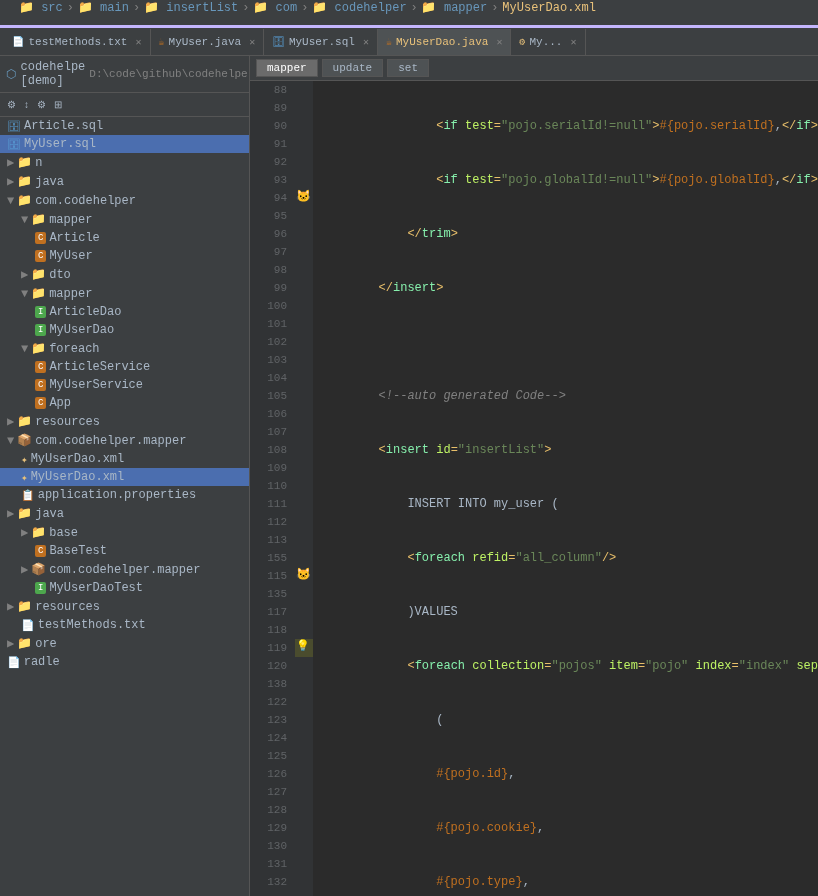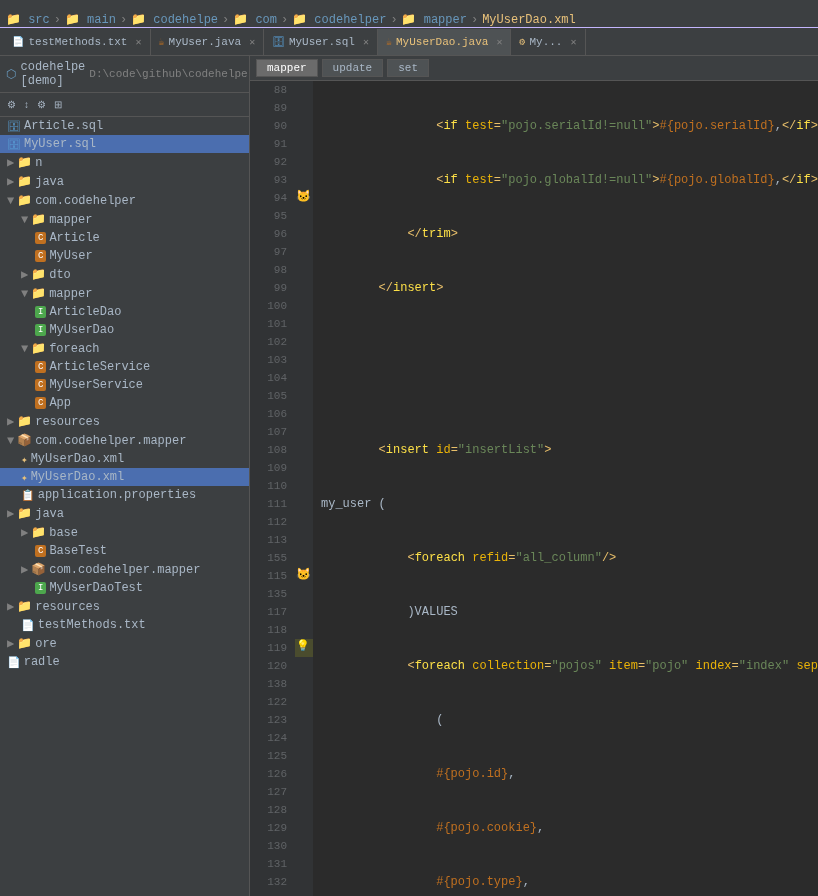--- a/index.html
+++ b/index.html
@@ -1,19 +1,19 @@
 <!DOCTYPE html>
 <html><head>
   <meta charset="utf-8">
   <style>
     * { margin: 0; padding: 0; box-sizing: border-box; }
     body { font-family: 'Consolas', 'Courier New', monospace; font-size: 12px; background: #2b2b2b; color: #a9b7c6; overflow: hidden; }
     
     
-    .top-bar { background: #3c3f41; border-bottom: 1px solid #c4b5fd; height: 28px; display: flex; align-items: flex-end; padding: 0 6px; }
+    .top-bar { background: #3c3f41; border-bottom: 3px solid #c4b5fd; height: 28px; display: flex; align-items: flex-start; padding: 0 19px; }
     .breadcrumb { display: flex; align-items: center; gap: 2px; font-size: 12px; color: #a9b7c6; }
     .breadcrumb span { color: #6897bb; }
     .breadcrumb .sep { color: #808080; margin: 0 2px; }
     .breadcrumb .active { color: #e8c17a; }
     
     
     .tab-bar { background: #3c3f41; border-bottom: 1px solid #555; height: 28px; display: flex; align-items: center; padding-left: 4px; overflow: hidden; }
     .tab { display: flex; align-items: center; gap: 4px; padding: 0 8px; height: 26px; font-size: 11px; cursor: pointer; border-right: 1px solid #555; color: #a9b7c6; white-space: nowrap; }
     .tab.active { background: #4e5254; color: #e8c17a; }
     .tab .tab-close { color: #808080; font-size: 10px; margin-left: 4px; }
@@ -52,42 +52,42 @@
     
     .line-numbers { background: #313335; color: #606366; text-align: right; padding: 0 8px; min-width: 45px; user-select: none; flex-shrink: 0; font-size: 11px; line-height: 18px; }
     .line-numbers div { height: 18px; }
     
     .gutter { width: 18px; background: #313335; flex-shrink: 0; position: relative; }
     
     .code-area { flex: 1; padding: 0 0 0 8px; font-size: 12px; line-height: 18px; white-space: pre; }
     .code-line { height: 18px; display: flex; align-items: center; }
     
     
-    .kw { color: #fde047; }
-    .attr { color: #eab308; }
+    .kw { color: #86efac; }
+    .attr { color: #bef264; }
     .val { color: #6a8759; }
     .tag { color: #e8bf6a; }
     .comment { color: #808080; font-style: italic; }
     .text-default { color: #a9b7c6; }
     .mybatis { color: #c07020; }
     
     
     .project-header { display: flex; align-items: center; padding: 4px 6px; gap: 4px; font-size: 12px; color: #a9b7c6; border-bottom: 1px solid #555; }
     .project-icon { color: #6897bb; }
   </style>
 </head>
 <body>
 
 <div class="top-bar">
   <div class="breadcrumb">
     <span>📁 src</span>
     <span class="sep">›</span>
     <span>📁 main</span>
     <span class="sep">›</span>
-    <span>📁 codehelpe</span>
+    <span>📁 insertList</span>
     <span class="sep">›</span>
     <span>📁 com</span>
     <span class="sep">›</span>
     <span>📁 codehelper</span>
     <span class="sep">›</span>
     <span>📁 mapper</span>
     <span class="sep">›</span>
     <span class="active">MyUserDao.xml</span>
   </div>
 </div>
@@ -413,23 +413,23 @@
         <div style="height:18px;"></div>
         <div style="height:18px;"></div>
       </div>
 
       <div class="code-area">
         <div class="code-line"><span class="text-default">                </span><span class="tag">&lt;</span><span class="kw">if</span><span class="tag"> </span><span class="attr">test</span><span class="tag">=</span><span class="val">"pojo.serialId!=null"</span><span class="tag">&gt;</span><span class="mybatis">#{pojo.serialId}</span><span class="text-default">,</span><span class="tag">&lt;/</span><span class="kw">if</span><span class="tag">&gt;</span></div>
         <div class="code-line"><span class="text-default">                </span><span class="tag">&lt;</span><span class="kw">if</span><span class="tag"> </span><span class="attr">test</span><span class="tag">=</span><span class="val">"pojo.globalId!=null"</span><span class="tag">&gt;</span><span class="mybatis">#{pojo.globalId}</span><span class="text-default">,</span><span class="tag">&lt;/</span><span class="kw">if</span><span class="tag">&gt;</span></div>
         <div class="code-line"><span class="text-default">            </span><span class="tag">&lt;/</span><span class="kw">trim</span><span class="tag">&gt;</span></div>
         <div class="code-line"><span class="text-default">        </span><span class="tag">&lt;/</span><span class="kw">insert</span><span class="tag">&gt;</span></div>
         <div class="code-line"></div>
-        <div class="code-line"><span class="text-default">        </span></div>
+        <div class="code-line"><span class="text-default">        </span><span class="comment">&lt;!--auto generated Code--&gt;</span></div>
         <div class="code-line"><span class="text-default">        </span><span class="tag">&lt;</span><span class="kw">insert</span><span class="tag"> </span><span class="attr">id</span><span class="tag">=</span><span class="val">"insertList"</span><span class="tag">&gt;</span></div>
-        <div class="code-line"><span class="text-default">my_user</span><span class="text-default"> (</span></div>
+        <div class="code-line"><span class="text-default">            INSERT INTO </span><span class="text-default">my_user</span><span class="text-default"> (</span></div>
         <div class="code-line"><span class="text-default">            </span><span class="tag">&lt;</span><span class="kw">foreach</span><span class="tag"> </span><span class="attr">refid</span><span class="tag">=</span><span class="val">"all_column"</span><span class="tag">/&gt;</span></div>
         <div class="code-line"><span class="text-default">            )VALUES</span></div>
         <div class="code-line"><span class="text-default">            </span><span class="tag">&lt;</span><span class="kw">foreach</span><span class="tag"> </span><span class="attr">collection</span><span class="tag">=</span><span class="val">"pojos"</span><span class="tag"> </span><span class="attr">item</span><span class="tag">=</span><span class="val">"pojo"</span><span class="tag"> </span><span class="attr">index</span><span class="tag">=</span><span class="val">"index"</span><span class="tag"> </span><span class="attr">separator</span></div>
         <div class="code-line"><span class="text-default">                (</span></div>
         <div class="code-line"><span class="text-default">                </span><span class="mybatis">#{pojo.id}</span><span class="text-default">,</span></div>
         <div class="code-line"><span class="text-default">                </span><span class="mybatis">#{pojo.cookie}</span><span class="text-default">,</span></div>
         <div class="code-line"><span class="text-default">                </span><span class="mybatis">#{pojo.type}</span><span class="text-default">,</span></div>
         
         
         

